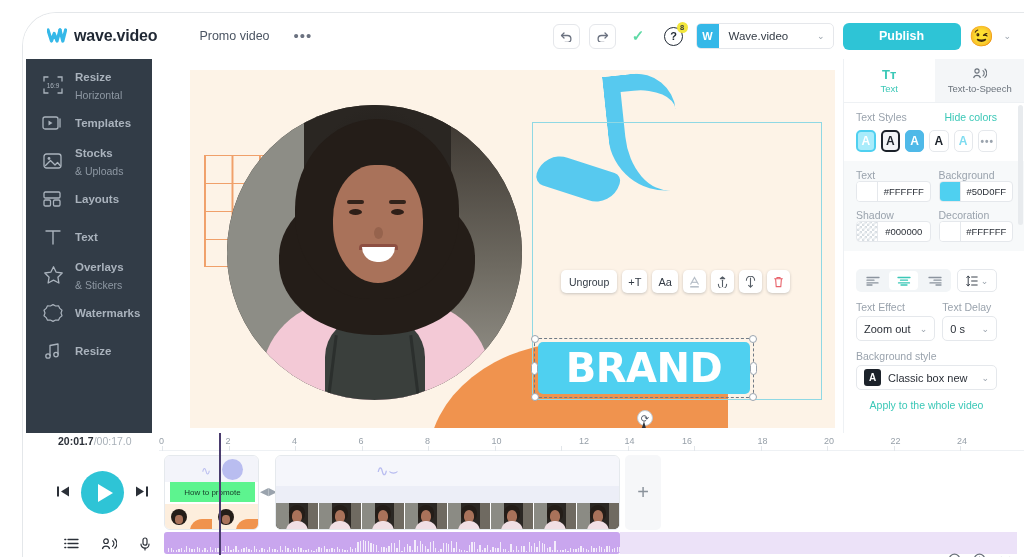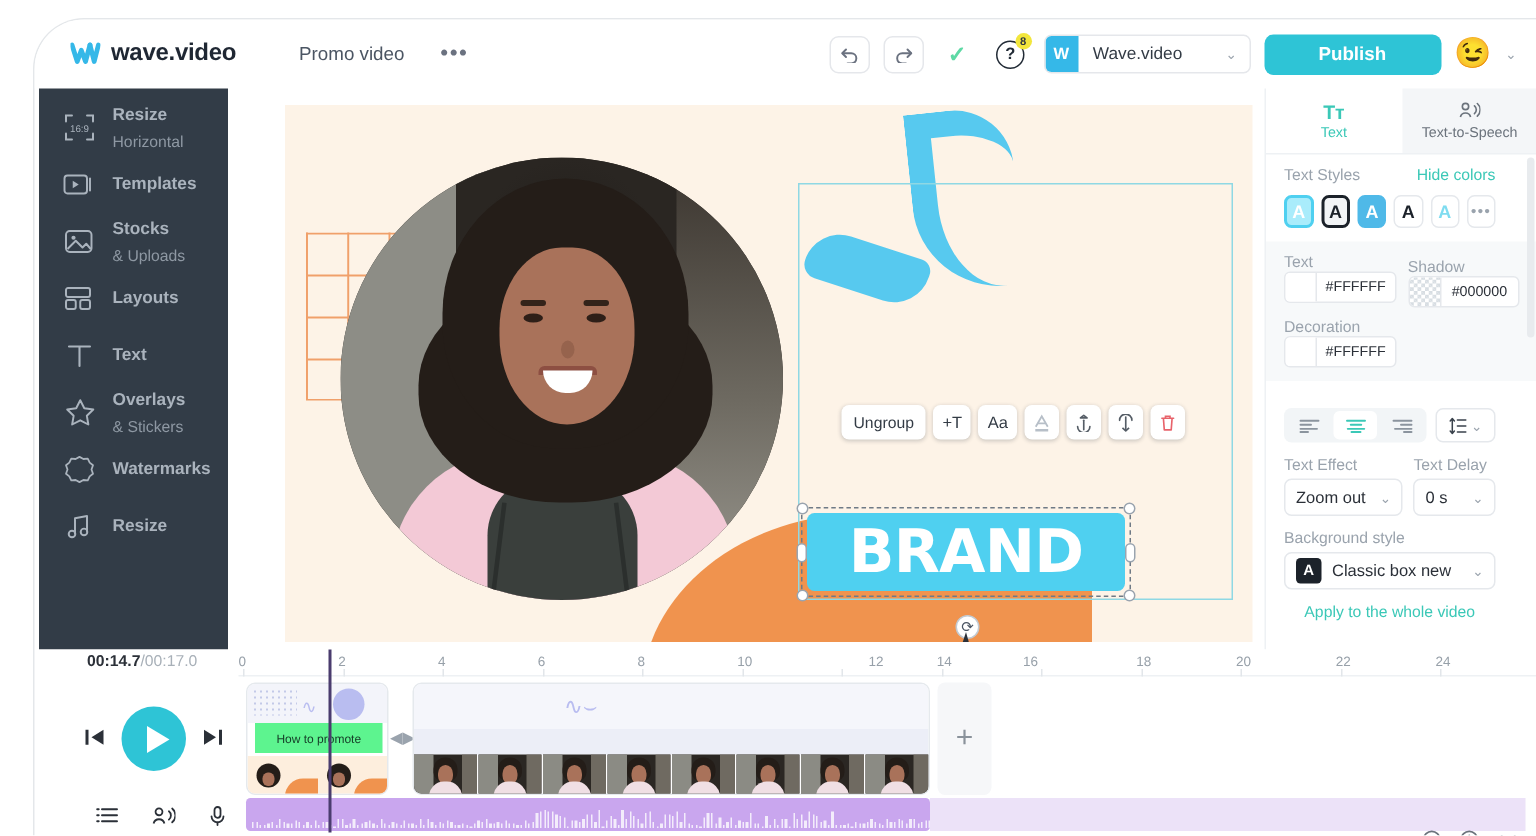--- a/index.html
+++ b/index.html
@@ -653,20 +653,27 @@
 
     <div class="colors-box">
       <div class="cgrid">
         <div>
           <div class="lbl">Text</div>
           <div class="cfield">
             <span class="sw white"></span>
             <span class="chex">#FFFFFF</span>
           </div>
         </div>
+        <div>
+          <div class="lbl">Background</div>
+          <div class="cfield">
+            <span class="sw cyan"></span>
+            <span class="chex">#50D0FF</span>
+          </div>
+        </div>
         <div style="margin-top:3px;">
           <div class="lbl">Shadow</div>
           <div class="cfield">
             <span class="sw trans"></span>
             <span class="chex">#000000</span>
           </div>
         </div>
         <div style="margin-top:3px;">
           <div class="lbl">Decoration</div>
           <div class="cfield">
@@ -727,21 +734,21 @@
         </div>
       </div>
 
       <div class="apply-link">Apply to the whole video</div>
     </div>
     <div class="vscroll"></div>
   </div>
 
   <div class="timeline">
     <div class="tl-time">
-      <span>00:14.7</span><span class="total">/00:17.0</span>
+      <span>20:01.7</span><span class="total">/00:17.0</span>
     </div>
 
     <div class="ruler" id="ruler">
           <span class="tick" style="left: 0px;">0</span>
           <span class="tick-mark" style="left: 3px;"></span>
           <span class="tick" style="left: 66.5px;">2</span>
           <span class="tick-mark" style="left: 69.5px;"></span>
           <span class="tick" style="left: 133px;">4</span>
           <span class="tick-mark" style="left: 136px;"></span>
           <span class="tick" style="left: 199.5px;">6</span>

